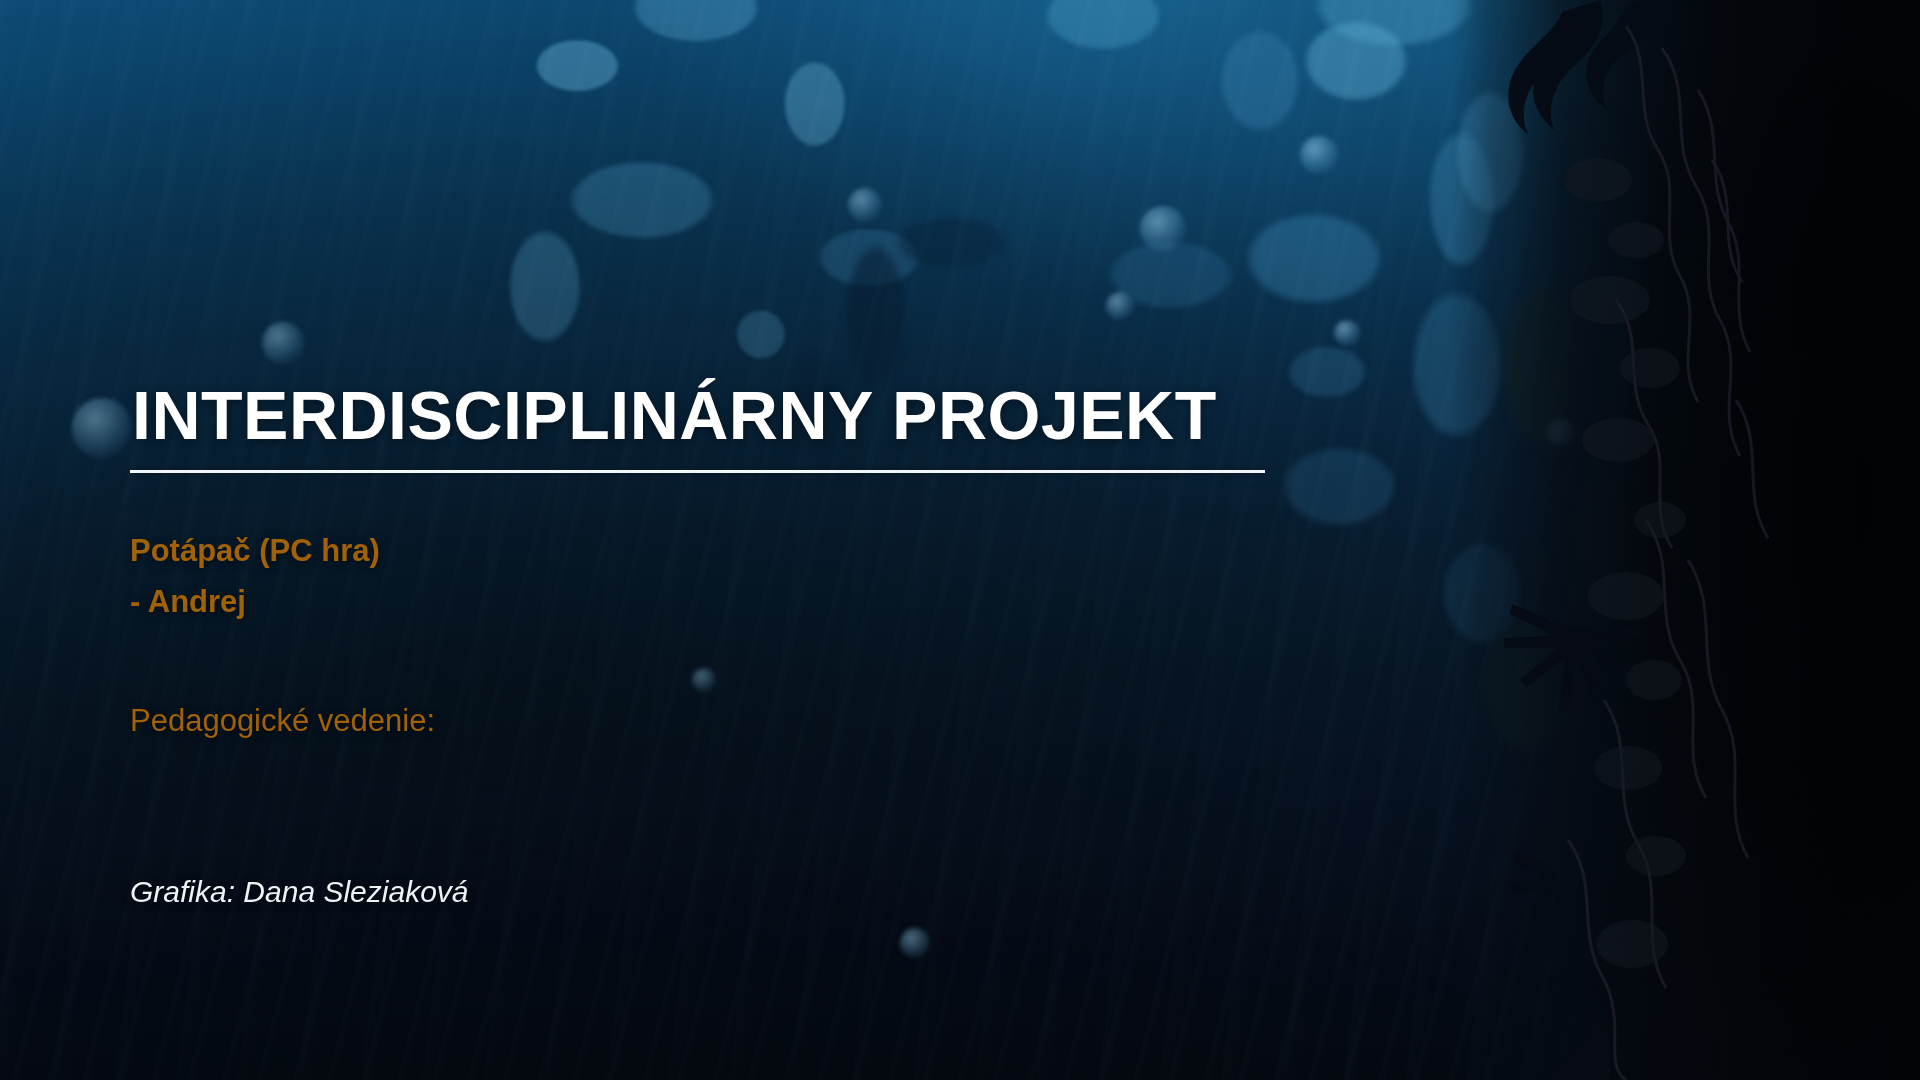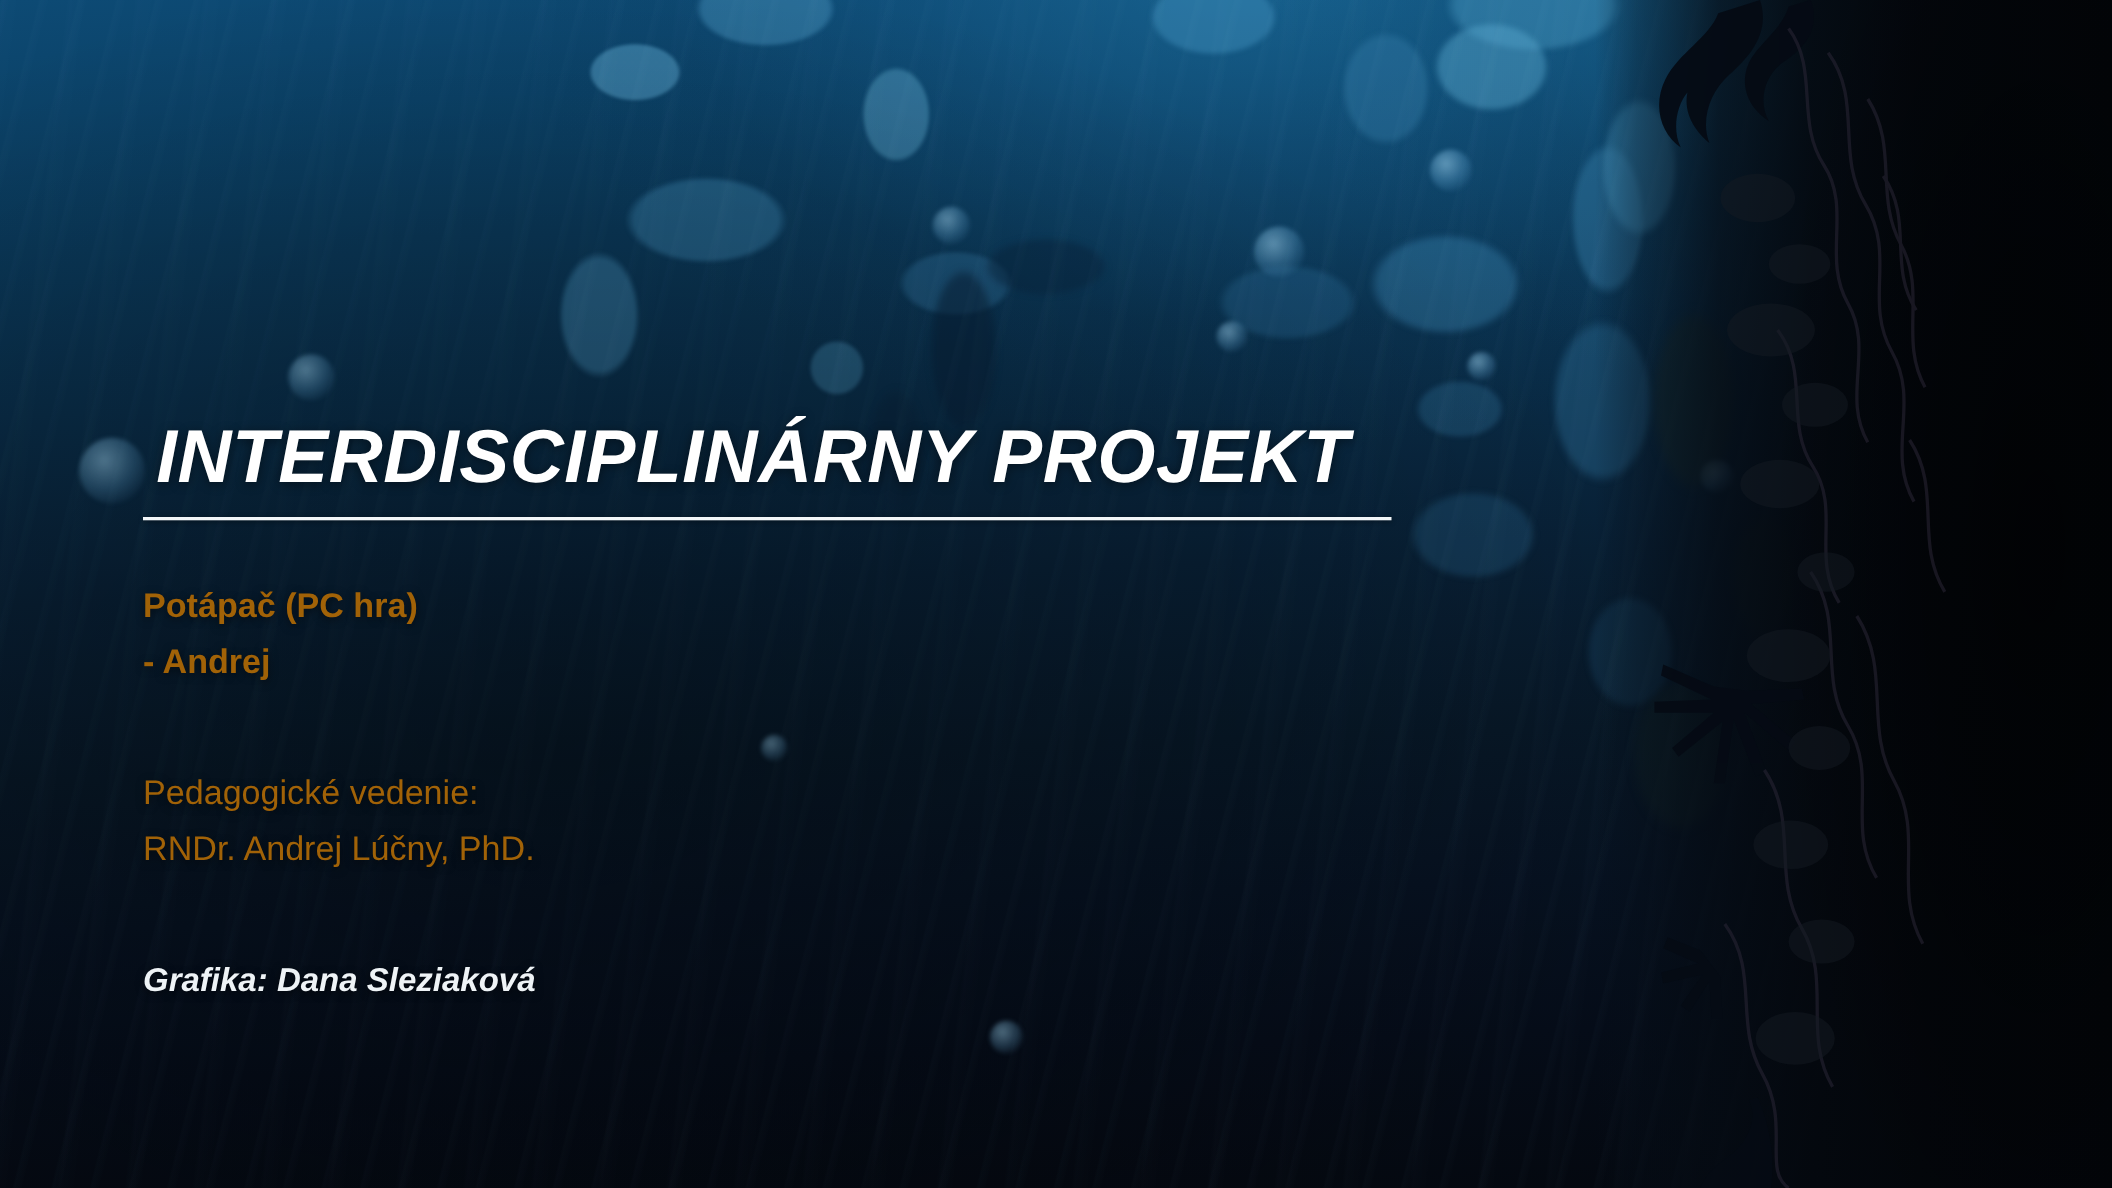--- a/index.html
+++ b/index.html
@@ -163,29 +163,28 @@
 
   
   .content {
     position:absolute;
     left:130px; top:0;
     width:1200px; height:1080px;
   }
 
   .title {
     position:absolute;
-    left:12px; top:380px;
+    left:2px; top:380px;
     font-size:68px;
     font-weight:bold;
     letter-spacing:0.5px;
     color:#ffffff;
     line-height:1.05;
     white-space:nowrap;
     text-shadow:0 2px 10px rgba(0,0,0,.45);
-    font-style:italic;
   }
 
   .rule {
     position:absolute;
     left:0; top:470px;
     width:1135px; height:3px;
     background:#f2f6f8;
     box-shadow:0 1px 5px rgba(0,0,0,.4);
   }
 
@@ -204,21 +203,21 @@
     font-size:31px;
     font-weight:normal;
     line-height:51px;
     text-shadow:0 2px 8px rgba(0,0,0,.5);
   }
 
   .credits {
     top:866px;
     font-size:30px;
     font-style:italic;
-    font-weight:700;
+    font-weight:400;
     line-height:51px;
     color:#eef3f6;
     text-shadow:0 2px 8px rgba(0,0,0,.55);
   }
 
   .line { display:block; white-space:nowrap; }
 
   
   .vignette {
     position:absolute; inset:0;
@@ -303,21 +302,20 @@
 
     <div class="rule"></div>
 
     <div class="block subtitle">
       <span class="line">Potápač (PC hra)</span>
       <span class="line">- Andrej</span>
     </div>
 
     <div class="block mentor">
       <span class="line">Pedagogické vedenie:</span>
-      <span class="line">RNDr. Andrej Lúčny, PhD.</span>
     </div>
 
     <div class="block credits">
       <span class="line">Grafika: Dana Sleziaková</span>
     </div>
 
   </div>
 </div>
 
 </body></html>

